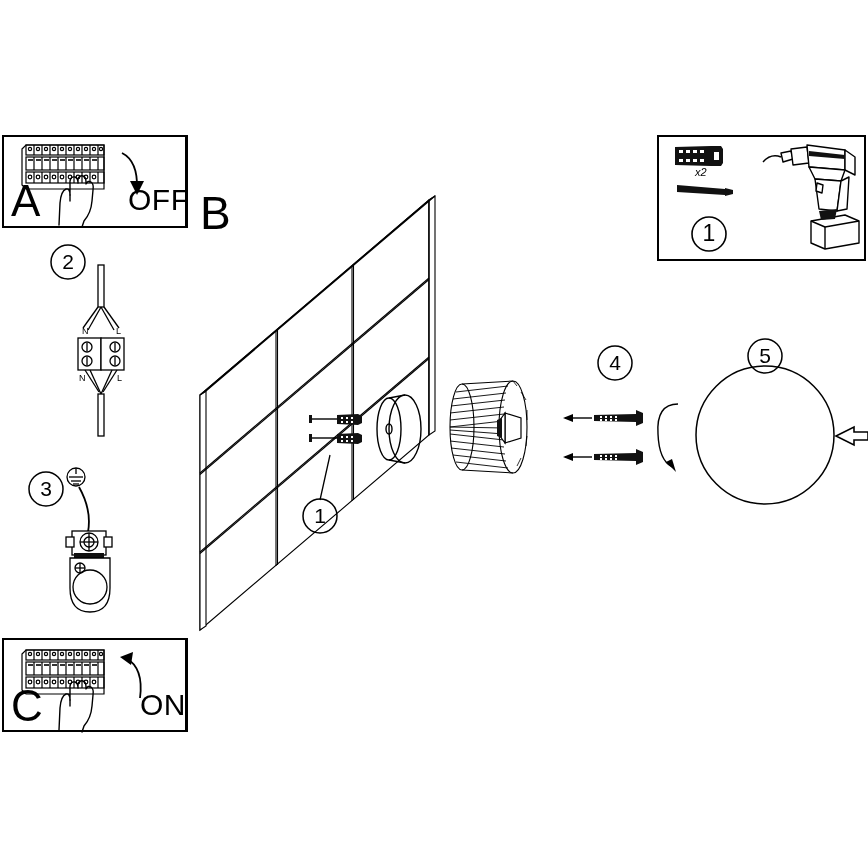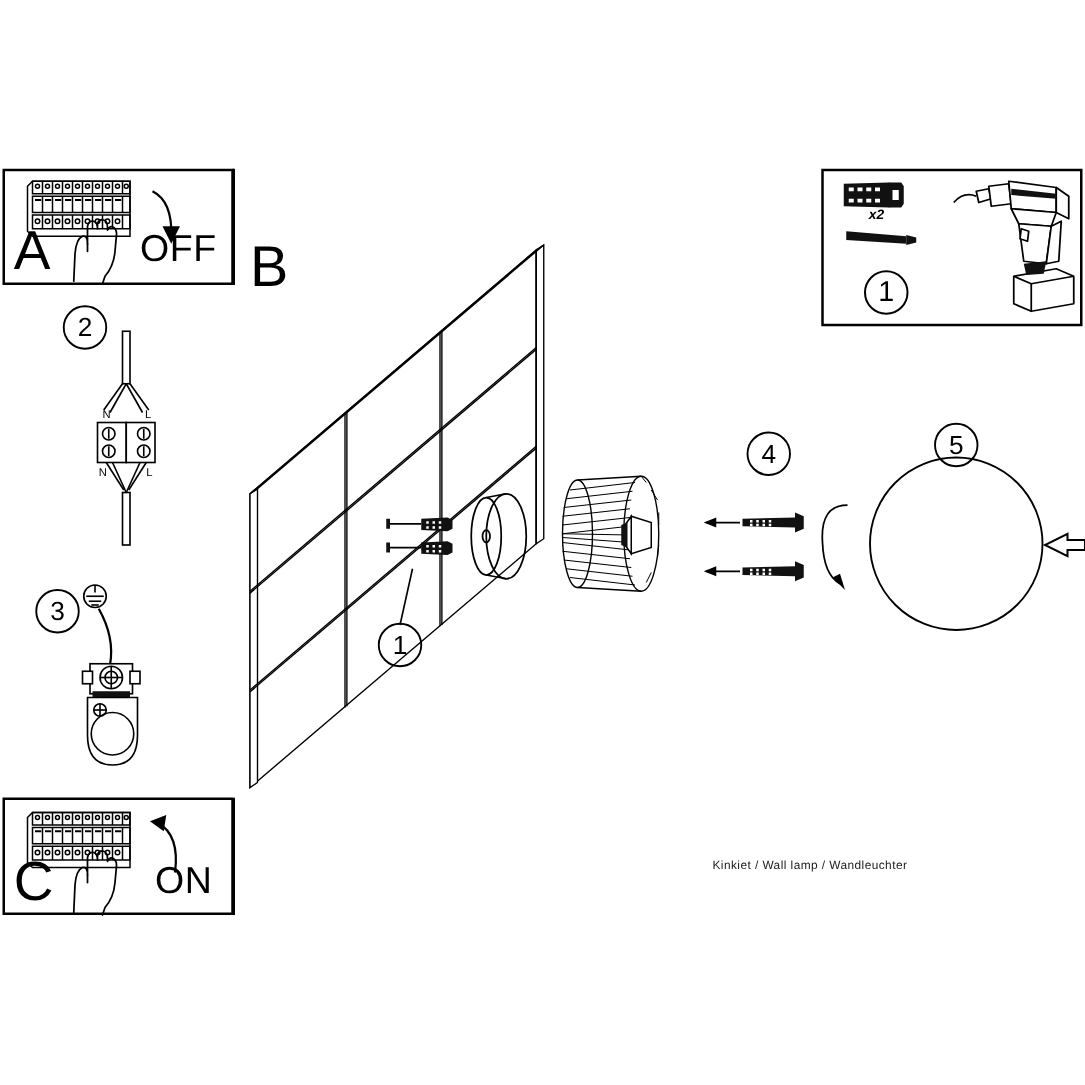--- a/index.html
+++ b/index.html
@@ -1,22 +1,22 @@
 <!DOCTYPE html>
 <html><head>
 <meta charset="utf-8">
 <style>
   html,body{margin:0;padding:0;background:#ffffff;}
   body{width:868px;height:868px;position:relative;overflow:hidden;
        font-family:"Liberation Sans", sans-serif;color:#000;}
   .stage{position:absolute;left:0;top:0;width:868px;height:868px;}
   .panel{position:absolute;border:2px solid #000;background:#fff;box-sizing:border-box;}
-  .lbl{position:absolute;font-weight:700;color:#000;line-height:1;}
+  .lbl{position:absolute;font-weight:400;color:#000;line-height:1;}
   .bigletter{font-size:44px;font-weight:400;font-family:"Liberation Sans",sans-serif;}
-  .onoff{font-size:30px;font-weight:400;letter-spacing:.5px;}
+  .onoff{font-size:30px;font-weight:400;letter-spacing:.5px;margin-left:16px;}
   .footer{position:absolute;font-size:9.5px;line-height:1.85;color:#1a1a1a;
           letter-spacing:.35px;white-space:nowrap;}
   .svgabs{position:absolute;left:0;top:0;overflow:visible;}
   svg{display:block;}
   .stroke{fill:none;stroke:#000;}
 </style>
 </head>
 <body>
 
 <div class="stage">
@@ -508,16 +508,15 @@
         <circle cx="80" cy="568" r="5"></circle>
         <line x1="75" y1="568" x2="85" y2="568"></line>
         <line x1="80" y1="563" x2="80" y2="573"></line>
       </g>
     </g>
   </svg>
 
   <div class="lbl bigletter" style="left:200px;top:190px;font-size:46px;">B</div>
 
   <div class="footer" style="left:570px;top:684px;">
-    <div>Kinkiet / Wall lamp / Wandleuchter</div>
   </div>
 
 </div>
 
 </body></html>

